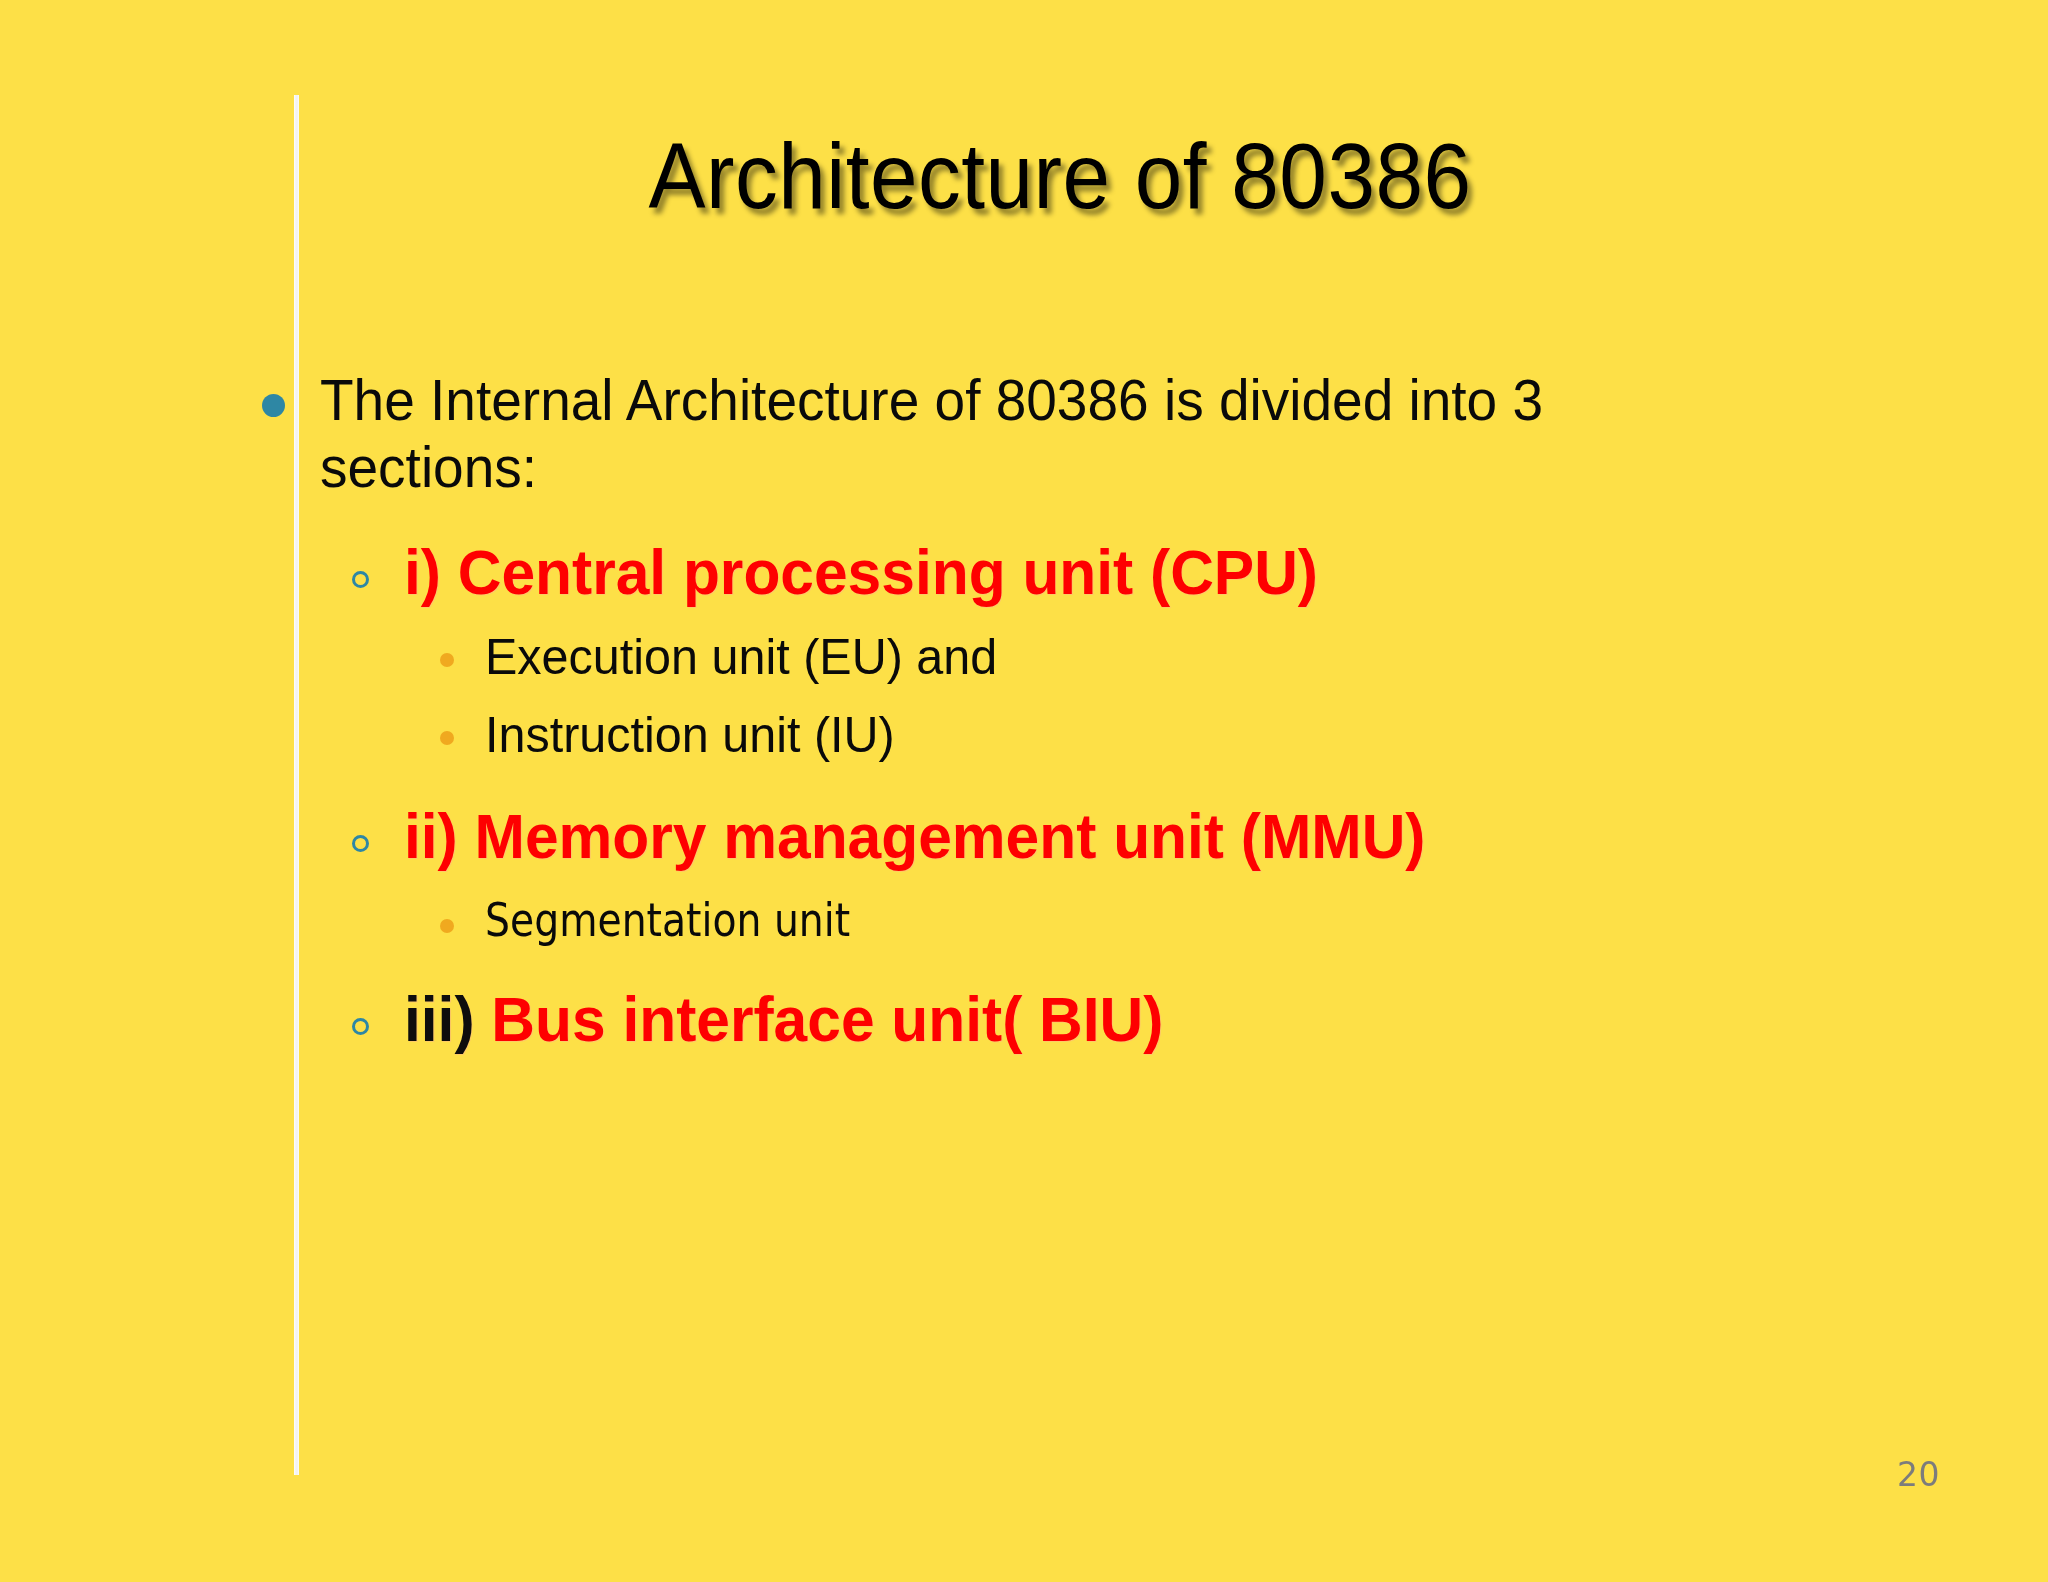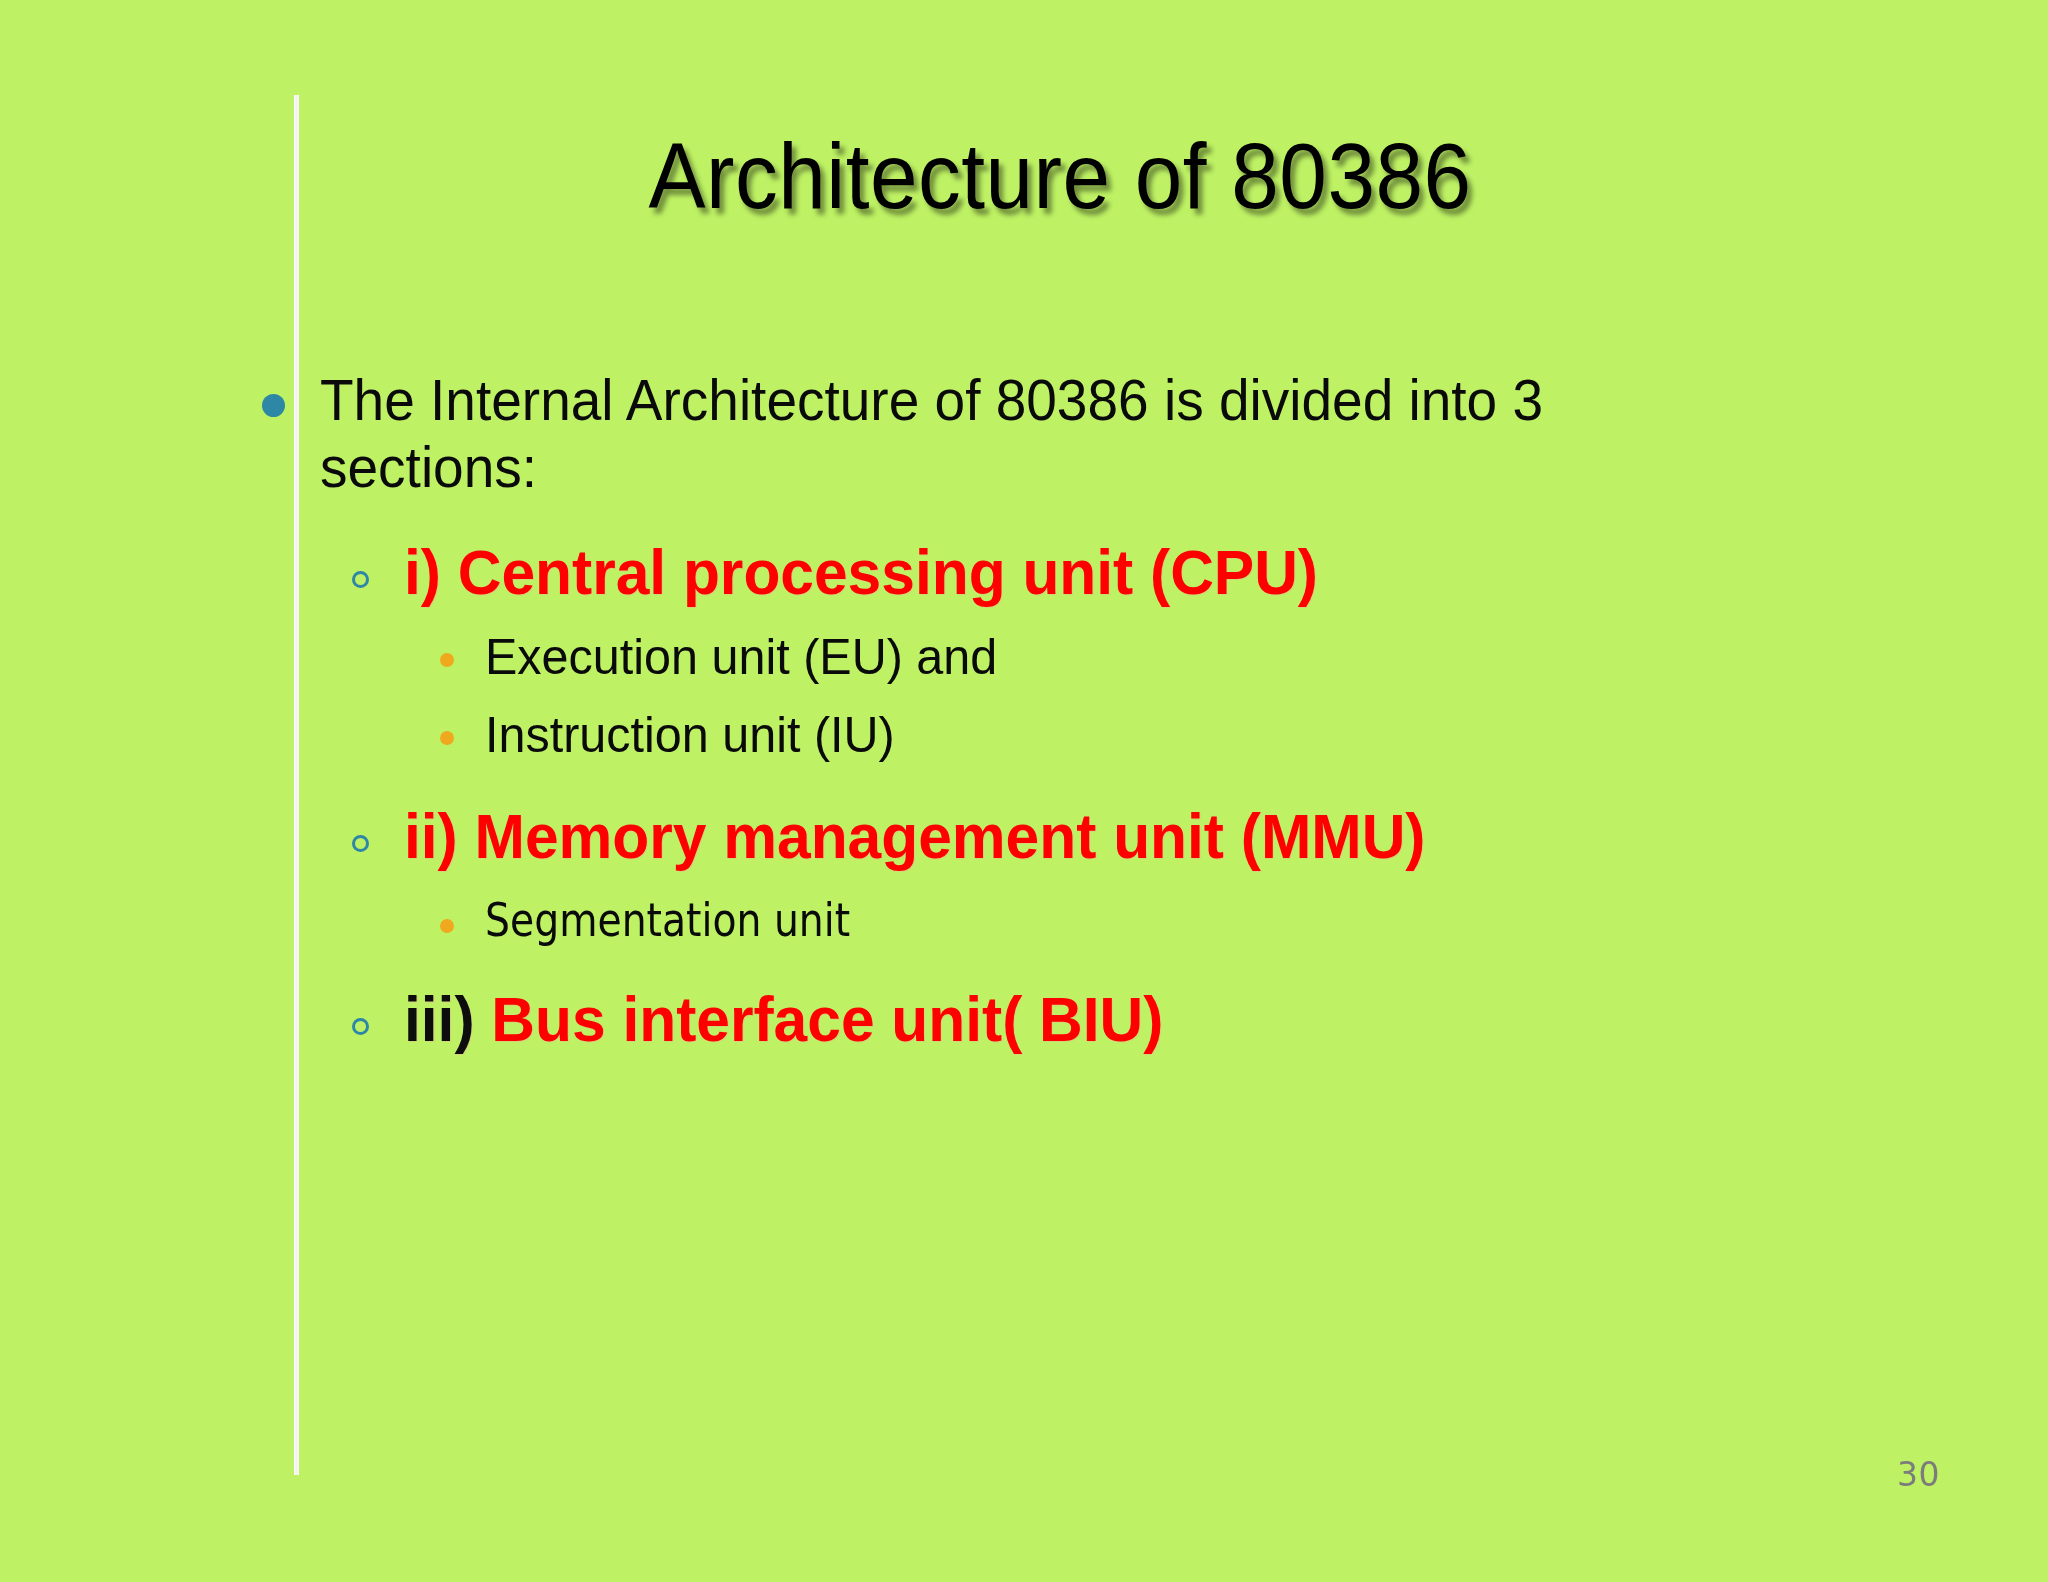--- a/index.html
+++ b/index.html
@@ -13,21 +13,21 @@
     position: relative;
     overflow: hidden;
     font-family: "Liberation Sans", sans-serif;
     -webkit-font-smoothing: antialiased;
   }
 
   
   #slide {
     position: absolute;
     inset: 0;
-    background: #bef264;
+    background: #fde047;
   }
 
   
   .left-rule {
     position: absolute;
     left: 294px;
     top: 95px;
     width: 5px;
     height: 1380px;
     background: linear-gradient(to right, #ffffff 0%, #f2f2f2 40%, #f4f4f4 70%, #fdfdfd 100%);
@@ -214,15 +214,15 @@
     </div>
 
 
     <div class="row lvl2">
       <span class="bullet-ring"></span>
       <span class="text"><span class="dark">iii) </span><span>Bus interface unit( BIU)</span></span>
     </div>
 
   </div>
 
-  <div class="page-number">30</div>
+  <div class="page-number">20</div>
 
 </div>
 
 </body></html>

